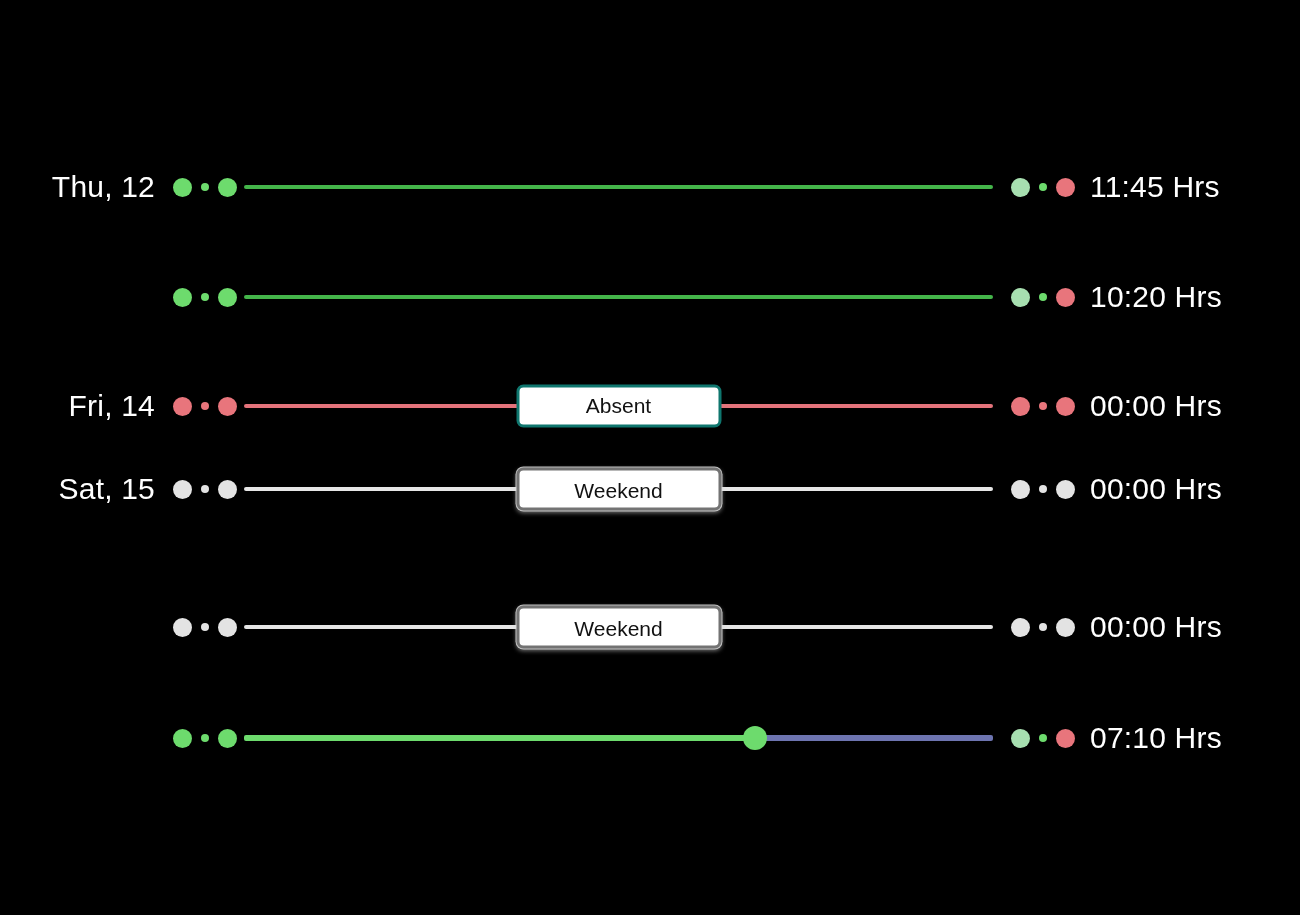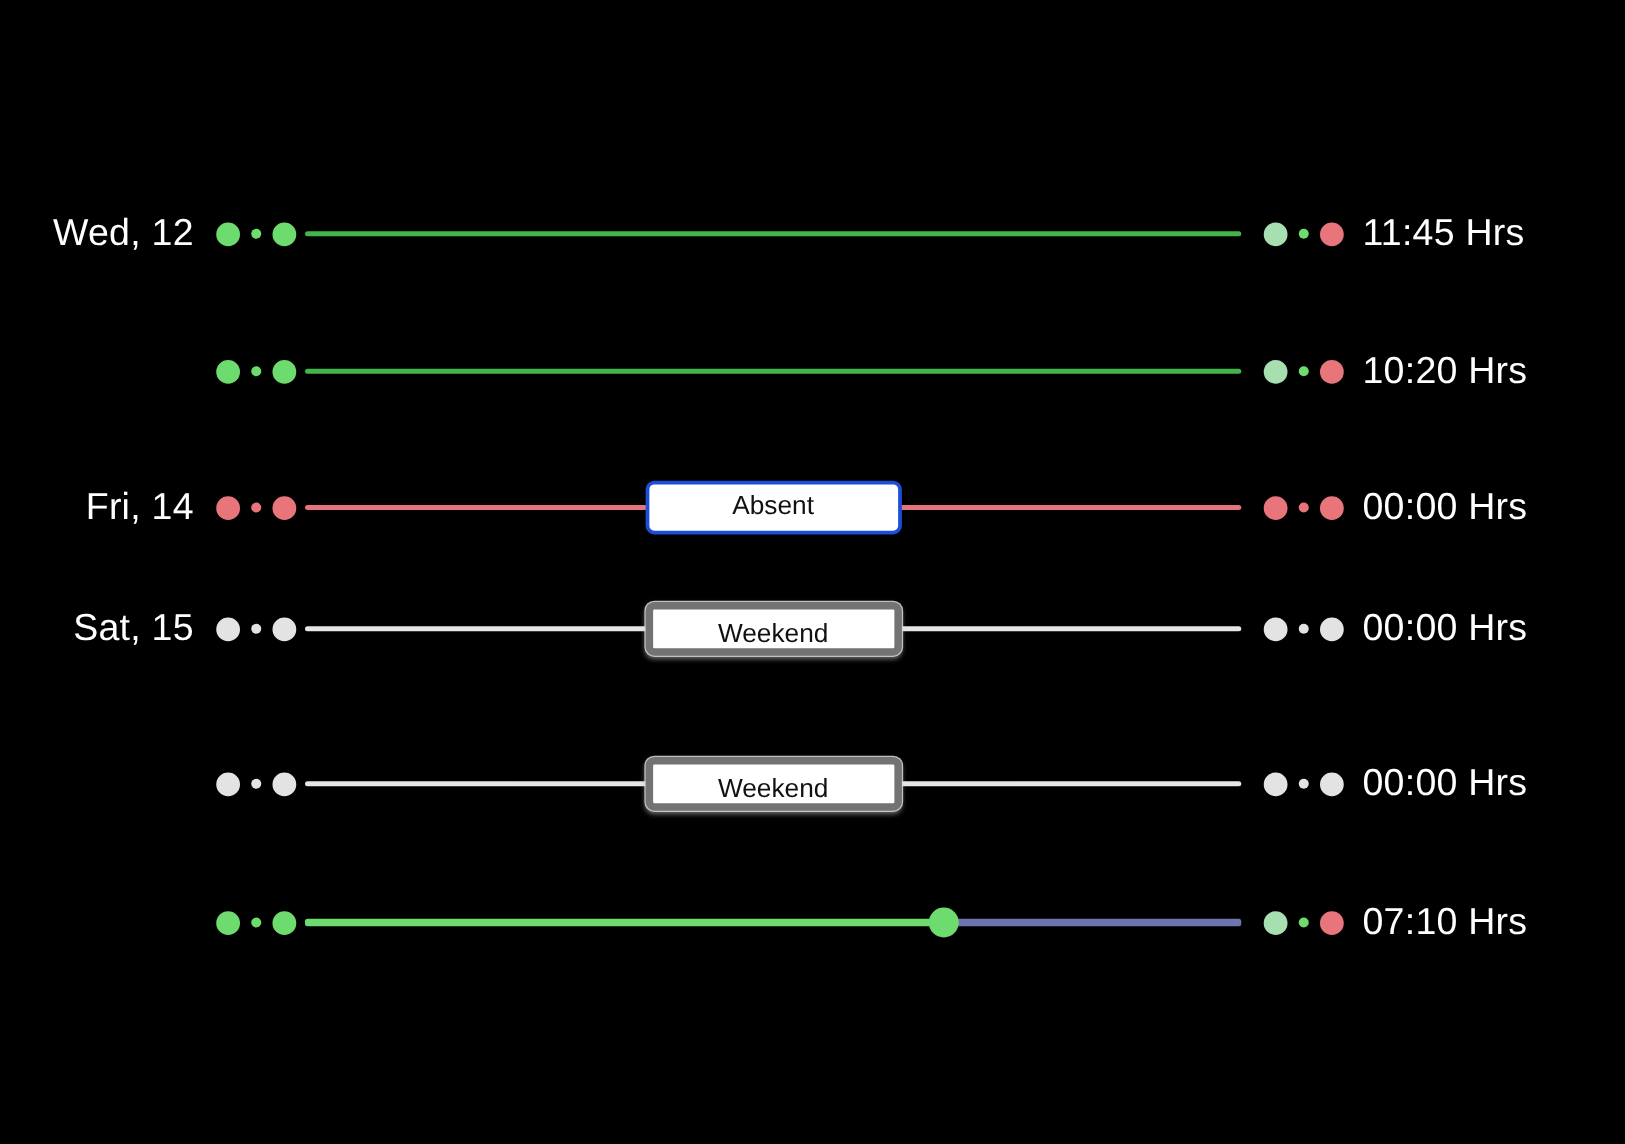--- a/index.html
+++ b/index.html
@@ -121,25 +121,25 @@
     text-align: center;
     font-size: 21px;
     font-weight: 400;
     color: #111111;
     background: #ffffff;
     border-radius: 7px;
     padding: 0 18px;
     white-space: nowrap;
   }
   .badge.absent {
-    border: 3px solid #1d4ed8;
+    border: 3px solid #0f766e;
     line-height: 35px;
   }
   .badge.weekend {
-    border: 6px solid #737373;
+    border: 3px solid #737373;
     box-shadow: 0 2px 4px rgba(200,200,200,0.55), 0 0 0 1px rgba(225,225,225,0.85);
     line-height: 40px;
   }
 
   
   .hours-label {
     position: absolute;
     left: 1090px;
     top: 0;
     height: 60px;
@@ -149,21 +149,21 @@
     font-weight: 400;
     letter-spacing: 0.2px;
     white-space: nowrap;
   }
 </style>
 </head>
 <body>
 
 <div id="timeline">
     <div class="row" style="top: 187px;">
-      <div class="day-label">Wed, 12</div>
+      <div class="day-label">Thu, 12</div>
       <div class="marker-group left">
         <span class="dot dot-big" style="background: rgb(109, 219, 109);"></span>
         <span class="dot dot-gap"></span>
         <span class="dot dot-tiny" style="background: rgb(109, 219, 109);"></span>
         <span class="dot dot-gap"></span>
         <span class="dot dot-big" style="background: rgb(109, 219, 109);"></span>
       </div>
       <div class="marker-group right">
         <span class="dot dot-big" style="background: rgb(167, 223, 176);"></span>
         <span class="dot dot-gap"></span>
@@ -211,21 +211,21 @@
         <span class="dot dot-tiny" style="background: rgb(232, 117, 124);"></span>
         <span class="dot dot-gap"></span>
         <span class="dot dot-big" style="background: rgb(232, 117, 124);"></span>
       </div>
       <div class="track">
         <div class="seg thin" style="left: 0px; width: 749px; background: rgb(228, 115, 123);"></div>
         <div class="badge absent">Absent</div>
       </div>
       <div class="hours-label">00:00 Hrs</div>
     </div>
-    <div class="row" style="top: 503px;">
+    <div class="row" style="top: 489px;">
       <div class="day-label">Sat, 15</div>
       <div class="marker-group left">
         <span class="dot dot-big" style="background: rgb(227, 227, 227);"></span>
         <span class="dot dot-gap"></span>
         <span class="dot dot-tiny" style="background: rgb(227, 227, 227);"></span>
         <span class="dot dot-gap"></span>
         <span class="dot dot-big" style="background: rgb(227, 227, 227);"></span>
       </div>
       <div class="marker-group right">
         <span class="dot dot-big" style="background: rgb(227, 227, 227);"></span>

